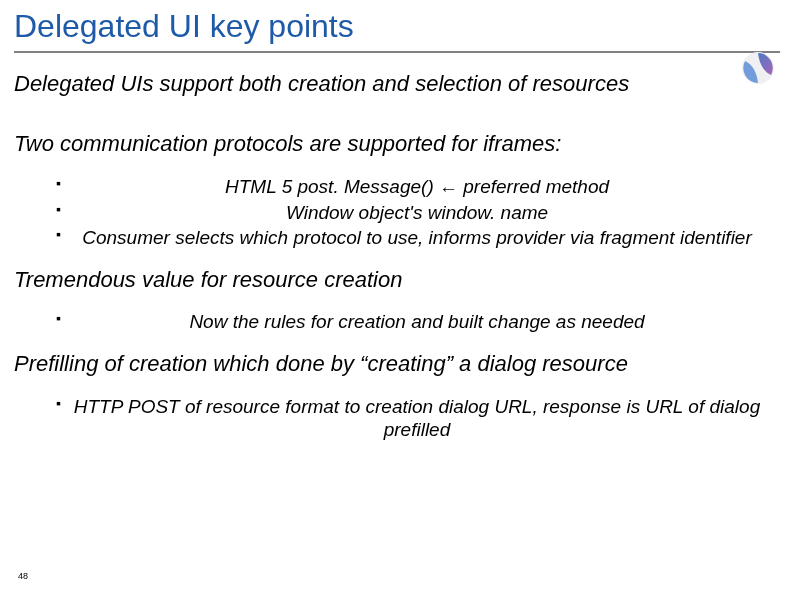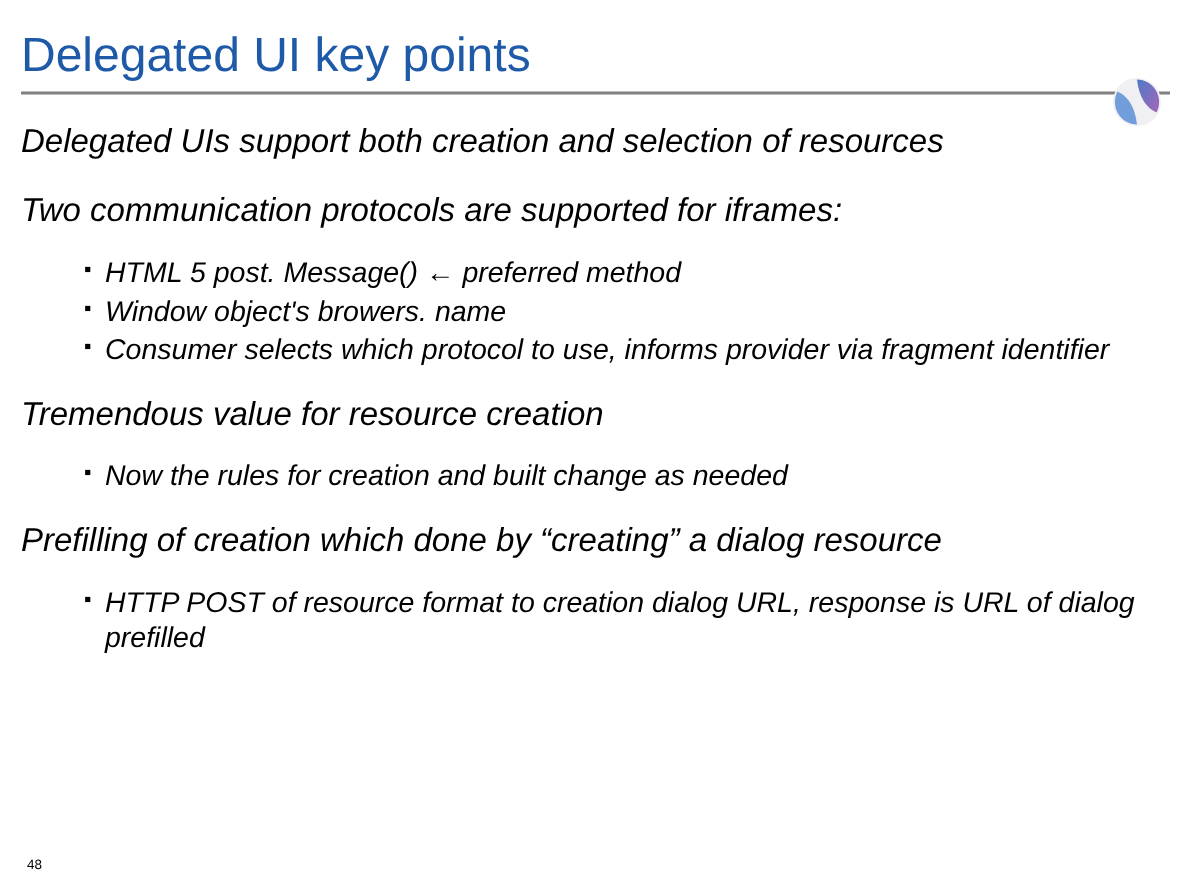--- a/index.html
+++ b/index.html
@@ -11,21 +11,21 @@
     font-family: Arial, Helvetica, sans-serif;
     color: #000;
     overflow: hidden;
     position: relative;
   }
   .slide {
     width: 794px;
     height: 595px;
     position: relative;
     box-sizing: border-box;
-    padding: 18px 0 0 0;
+    padding: 8px 0 0 0;
   }
   .title {
     font-size: 32px;
     color: #1e5aa8;
     padding: 0 14px 4px 14px;
     font-weight: 400;
     letter-spacing: 0px;
   }
   .hr-line {
     border: none;
@@ -42,20 +42,21 @@
     margin: 10px 0 6px 0;
     line-height: 1.2;
   }
   .h2.tight {
     margin-top: 14px;
   }
   ul.b1 {
     list-style: none;
     padding: 0 0 0 26px;
     margin: 16px;
+    text-align: center;
   }
   ul.b1 > li {
     position: relative;
     font-size: 19px;
     line-height: 1.25;
     padding: 1px 0 1px 14px;
   }
   ul.b1 > li::before {
     content: "▪";
     position: absolute;
@@ -115,27 +116,27 @@
       <circle cx="18" cy="18" r="16" fill="#f0f0f3"></circle>
       <path d="M18 3 A15 15 0 0 1 31 25 Q20 20 18 3 Z" fill="url(#g1)"></path>
       <path d="M18 33 A15 15 0 0 1 5 11 Q16 16 18 33 Z" fill="#5b8fd6" opacity="0.85"></path>
     </svg>
   </div>
 
   <div class="content">
 
     <div class="h2">Delegated UIs support both creation and selection of resources</div>
 
-    <div class="h2" style="margin-top:20px">Two communication protocols are supported for iframes:</div>
+    <div class="h2" style="margin-top:34px">Two communication protocols are supported for iframes:</div>
     <ul class="b1">
       <li>
         <span>HTML 5 post. Message() ← preferred method</span>
       </li>
       <li>
-        <span>Window object's browers. name</span>
+        <span>Window object's window. name</span>
       </li>
       <li>Consumer selects which protocol to use, informs provider via fragment identifier</li>
     </ul>
 
     <div class="h2 tight">Tremendous value for resource creation</div>
     <ul class="b1">
       <li>Now the rules for creation and built change as needed</li>
     </ul>
 
     <div class="h2 tight">Prefilling of creation which done by “creating” a dialog resource</div>

